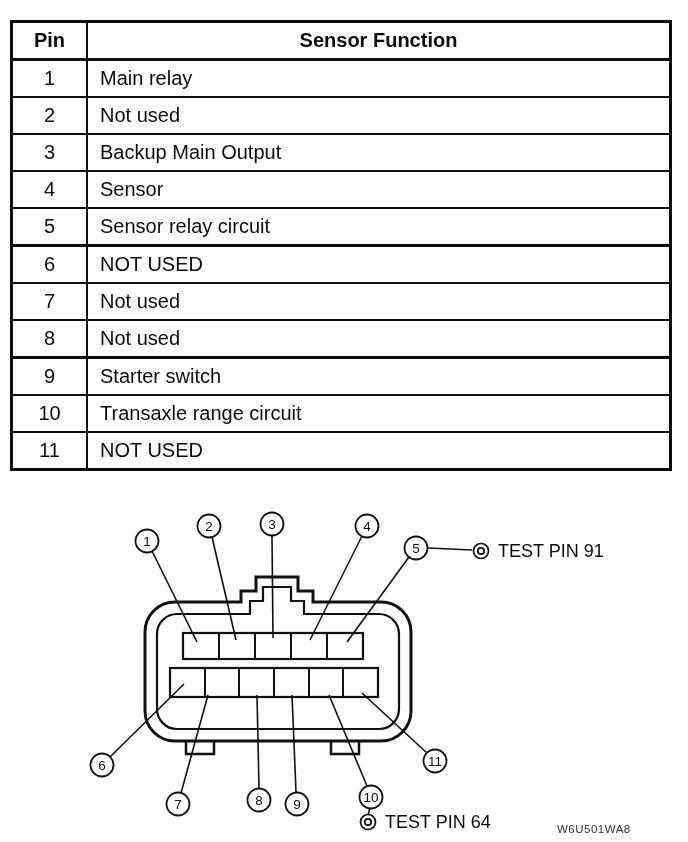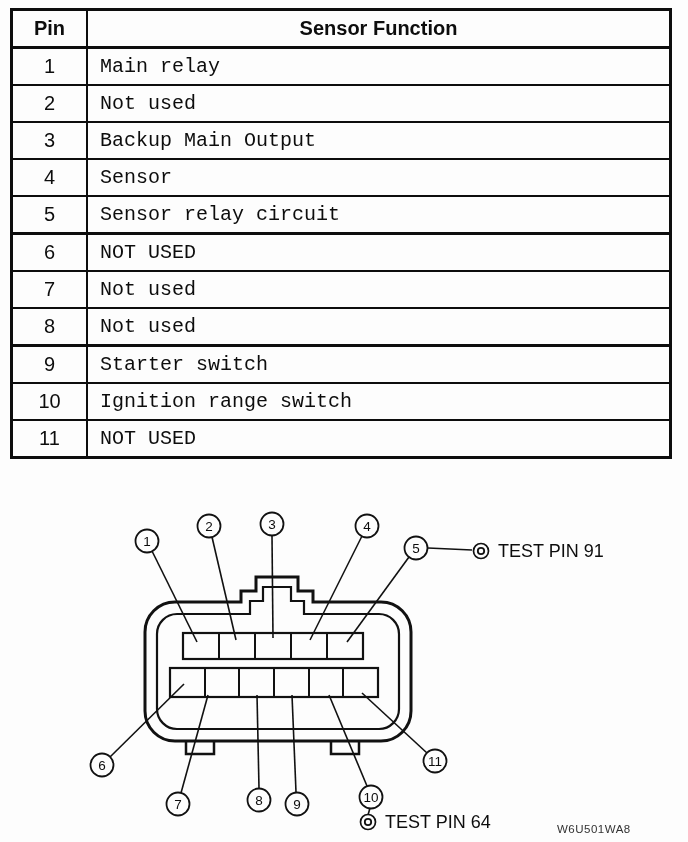--- a/index.html
+++ b/index.html
@@ -12,40 +12,40 @@
   .page {
     position: relative;
     width: 688px;
     height: 842px;
     background: #fdfdfd;
     overflow: hidden;
   }
   table.pin-table {
     position: absolute;
     left: 10px;
-    top: 8px;
+    top: 20px;
     width: 662px;
     border-collapse: collapse;
     border: 3px solid #0d0d0d;
     font-size: 20px;
   }
   table.pin-table th,
   table.pin-table td {
     border: 2px solid #0d0d0d;
     height: 35px;
     padding: 0;
     vertical-align: middle;
   }
   table.pin-table th {
     font-weight: bold;
     font-size: 20px;
     border-bottom-width: 3px;
   }
   .col-pin { width: 73px; text-align: center; }
-  .col-fn  { text-align: left; padding-left: 12px !important; font-family: Liberation Mono, monospace; }
+  .col-fn  { text-align: left; padding-left: 12px !important; }
   tr.group-end td { border-bottom-width: 3px; }
   svg text { font-family: "Liberation Sans", "DejaVu Sans", sans-serif; fill: #0d0d0d; }
   .callout-num { font-size: 13.5px; }
   .testpin-label { font-size: 18px; }
   .figure-code { font-size: 11.5px; fill: #333; letter-spacing: 0.5px; }
 </style>
 </head>
 <body>
 
 <div class="page">
@@ -89,21 +89,21 @@
       <tr class="group-end">
         <td class="col-pin">8</td>
         <td class="col-fn">Not used</td>
       </tr>
       <tr>
         <td class="col-pin">9</td>
         <td class="col-fn">Starter switch</td>
       </tr>
       <tr>
         <td class="col-pin">10</td>
-        <td class="col-fn">Ignition range switch</td>
+        <td class="col-fn">Transaxle range circuit</td>
       </tr>
       <tr>
         <td class="col-pin">11</td>
         <td class="col-fn">NOT USED</td>
       </tr>
     </tbody>
   </table>
 
   <svg style="position:absolute; left:0; top:490px;" width="688" height="352" viewBox="0 0 688 352">
 

